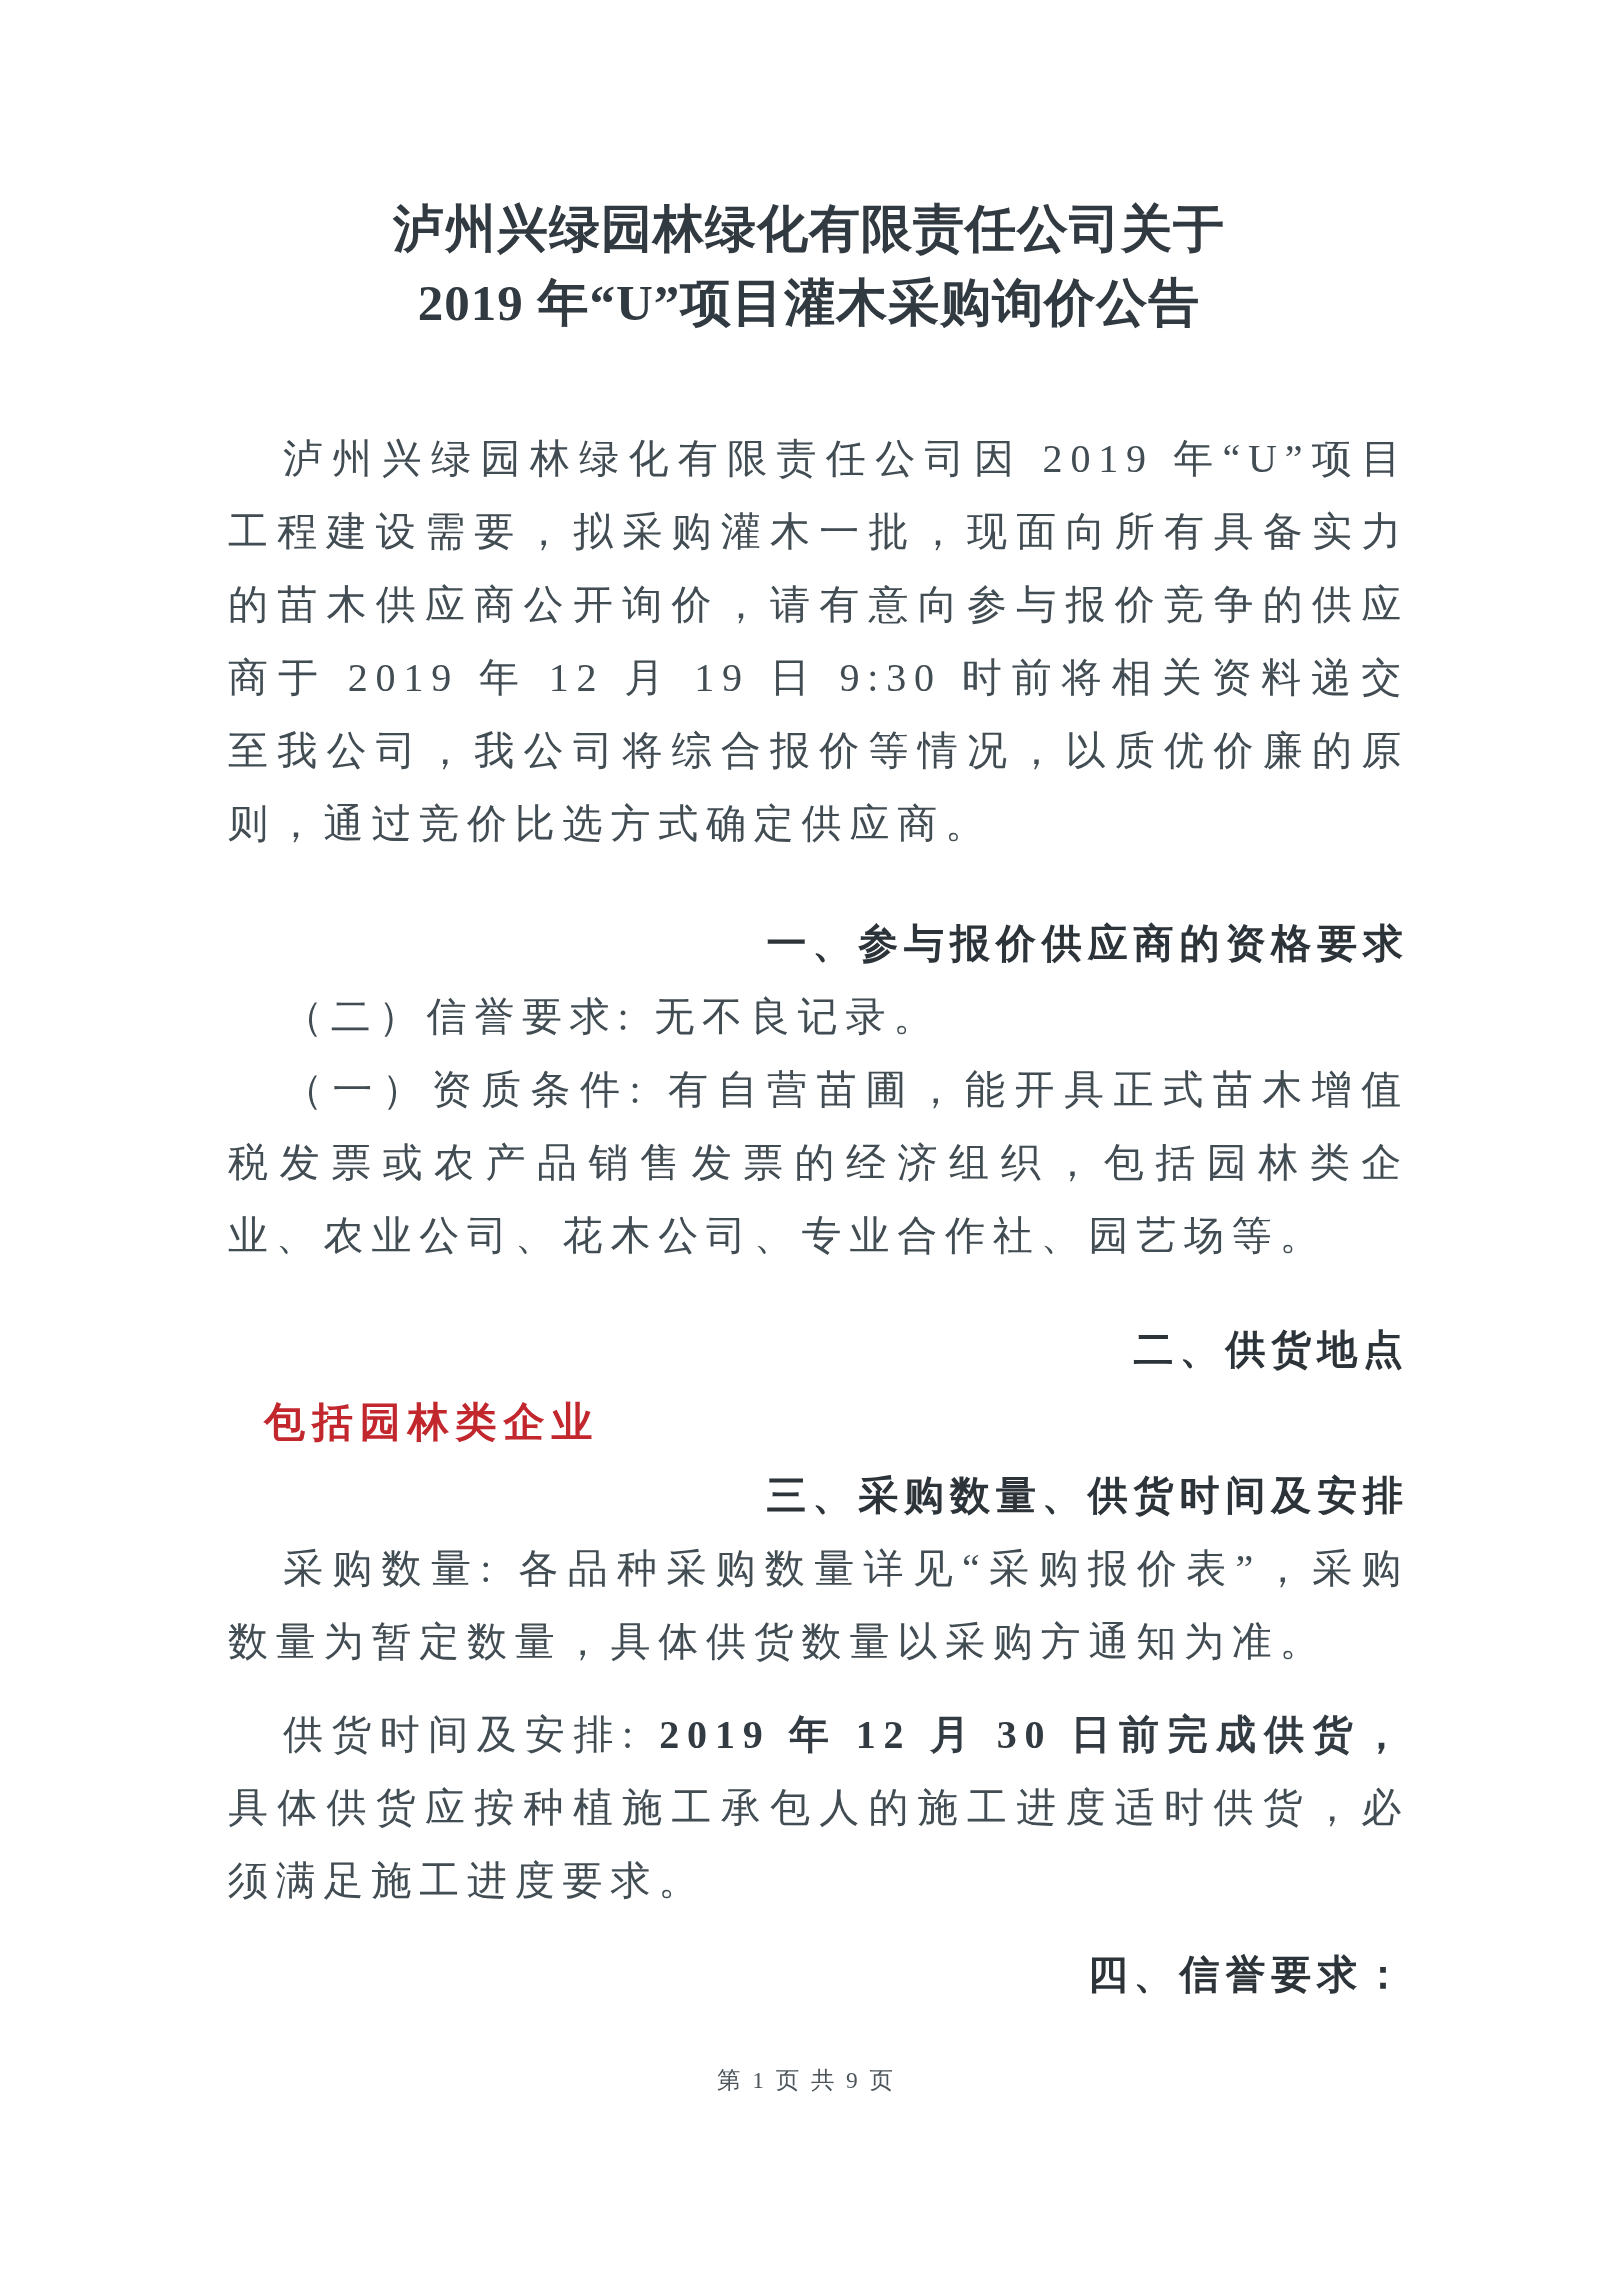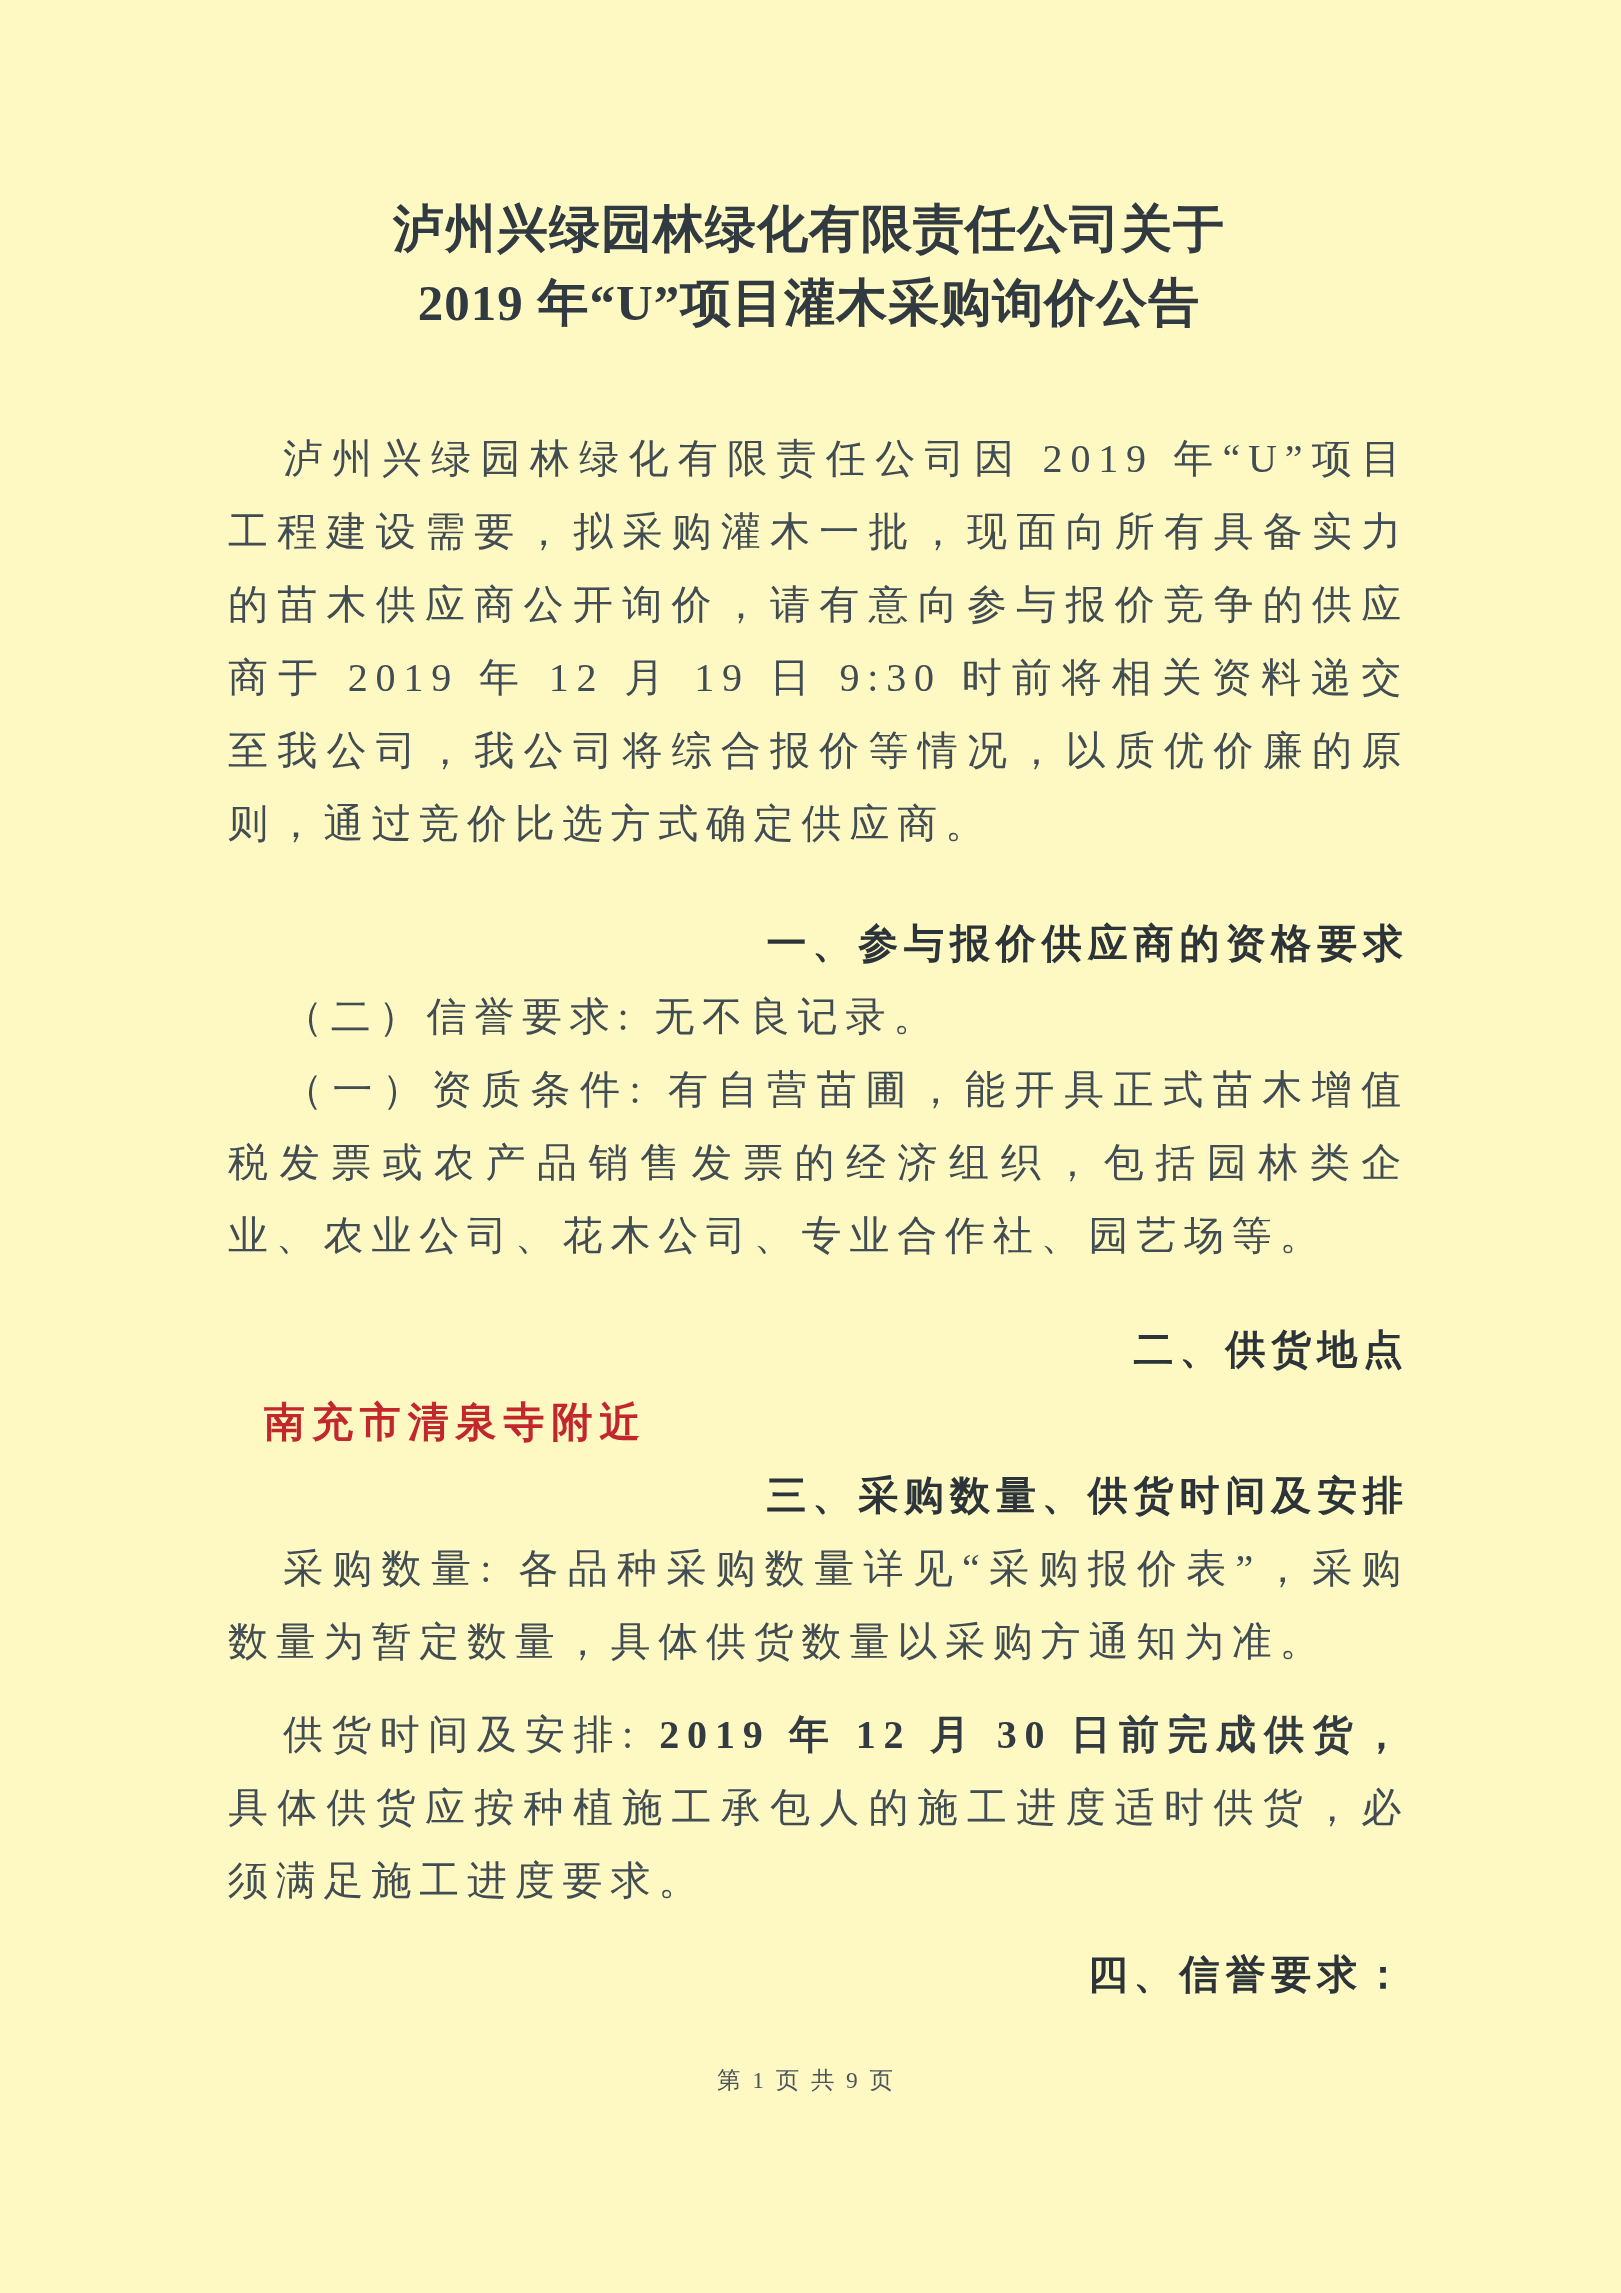--- a/index.html
+++ b/index.html
@@ -1,20 +1,20 @@
 <!DOCTYPE html>
 <html><head>
 <meta charset="utf-8">
 <style>
   html,body{margin:0;padding:0;background:#e8e8e8;}
   .doc{
     position:relative;
     width:1621px;height:2294px;
     margin:0 auto;
-    background:#fef9c3;
+    background:#ffffff;
     overflow:hidden;
     font-family:"Liberation Serif","DejaVu Serif",serif;
   }
   .content{
     margin:0 212px 0 209px; 
   }
   .title{
     margin:0;
     padding-top:192px;
     text-align:center;
@@ -88,21 +88,21 @@
     <p class="body indent intro">泸州兴绿园林绿化有限责任公司因 2019 年“U”项目工程建设需要，拟采购灌木一批，现面向所有具备实力的苗木供应商公开询价，请有意向参与报价竞争的供应商于 2019 年 12 月 19 日 9:30 时前将相关资料递交至我公司，我公司将综合报价等情况，以质优价廉的原则，通过竞价比选方式确定供应商。</p>
 
     <h2 class="heading sec1">一、参与报价供应商的资格要求</h2>
 
     <p class="body indent">（二）信誉要求: 无不良记录。</p>
 
     <p class="body indent">（一）资质条件: 有自营苗圃，能开具正式苗木增值税发票或农产品销售发票的经济组织，包括园林类企业、农业公司、花木公司、专业合作社、园艺场等。</p>
 
     <h2 class="heading sec2">二、供货地点</h2>
 
-    <p class="location" id="delivery-location" style="color: rgb(194, 39, 45);">南充市清泉寺附近</p>
+    <p class="location" id="delivery-location" style="color: rgb(194, 39, 45);">包括园林类企业</p>
 
     <h2 class="heading sec3">三、采购数量、供货时间及安排</h2>
 
     <p class="body indent">采购数量: 各品种采购数量详见“采购报价表”，采购数量为暂定数量，具体供货数量以采购方通知为准。</p>
 
     <p class="body indent time-para"><span>供货时间及安排: </span><span class="boldpart">2019 年 12 月 30 日前完成供货，</span><span>具体供货应按种植施工承包人的施工进度适时供货，必须满足施工进度要求。</span></p>
 
     <h2 class="heading sec4">四、信誉要求：</h2>
 
   </div>

